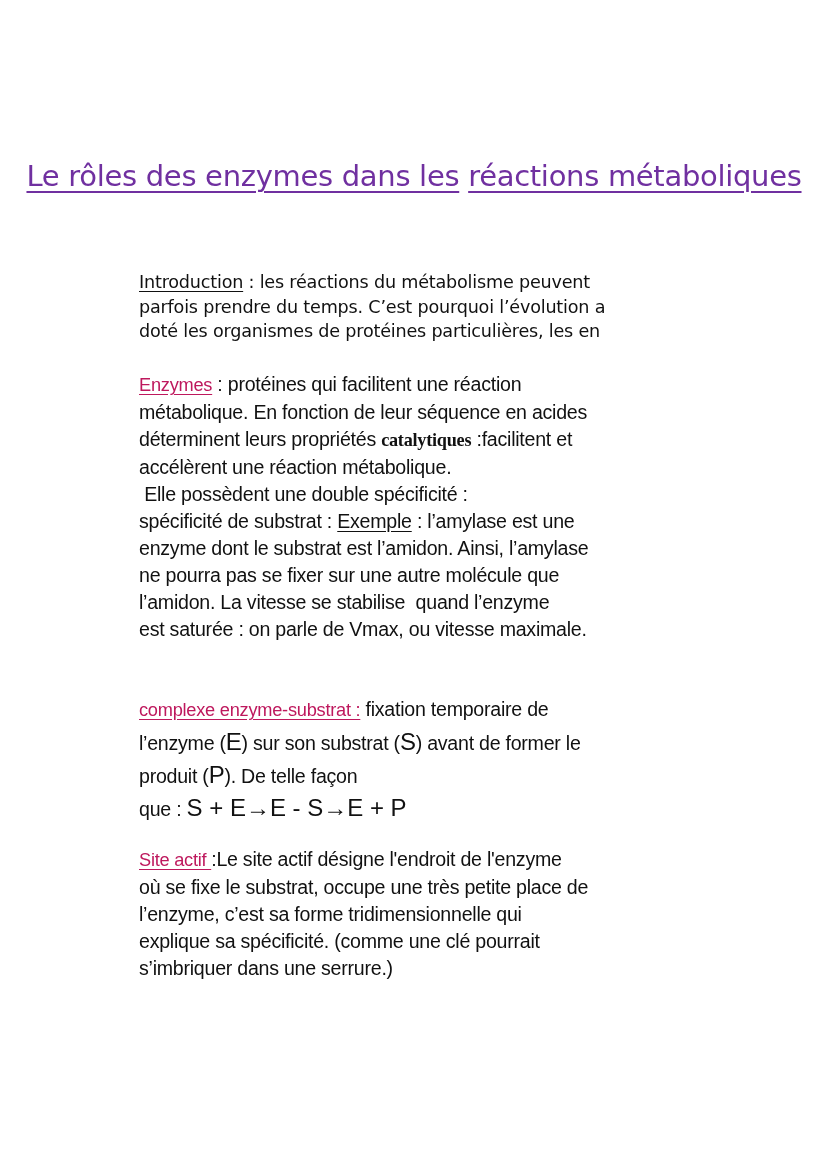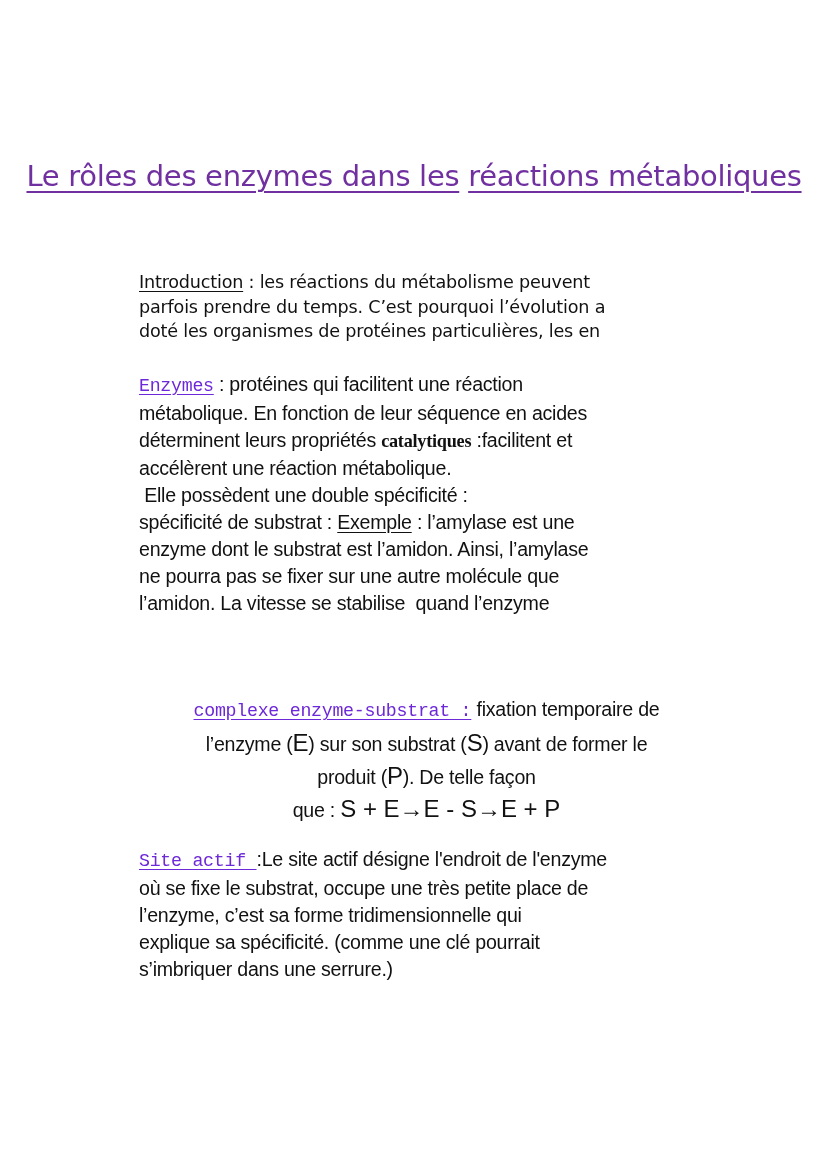--- a/index.html
+++ b/index.html
@@ -56,42 +56,41 @@
     text-underline-offset: 3px;
   }
   .enzymes {
     top: 371px;
     font-size: 19.6px;
     line-height: 27px;
     letter-spacing: -0.25px;
     font-family: "Liberation Sans", sans-serif;
   }
   .kw {
-    color: #6d28d9;
+    color: #be185d;
     text-decoration: underline;
     text-underline-offset: 3px;
-    font-family: Liberation Mono, monospace;
+    font-family: Liberation Sans, sans-serif;
     font-size: 0.93em;
   }
   .bold {
     font-weight: bold;
     font-family: Liberation Serif, serif;
     font-size: 0.93em;
   }
   .ul {
     text-decoration: underline;
     text-underline-offset: 3px;
   }
   .complexe {
     top: 693px;
     font-size: 19.6px;
     line-height: 32px;
     letter-spacing: -0.25px;
     font-family: "Liberation Sans", sans-serif;
-    text-align: center;
   }
   .big-letter {
     font-size: 24px;
   }
   .eq {
     font-size: 24px;
     letter-spacing: 0px;
   }
   .site {
     top: 846px;
@@ -121,20 +120,21 @@
   <div class="block enzymes">
     <span class="line"><span class="kw">Enzymes</span><span> : protéines qui facilitent une réaction</span></span>
     <span class="line">métabolique. En fonction de leur séquence en acides</span>
     <span class="line"><span>déterminent leurs propriétés </span><span class="bold">catalytiques</span><span> :facilitent et</span></span>
     <span class="line">accélèrent une réaction métabolique.</span>
     <span class="line" style="white-space:pre;"> Elle possèdent une double spécificité :</span>
     <span class="line"><span>spécificité de substrat : </span><span class="ul">Exemple</span><span> : l’amylase est une</span></span>
     <span class="line">enzyme dont le substrat est l’amidon. Ainsi, l’amylase</span>
     <span class="line">ne pourra pas se fixer sur une autre molécule que</span>
     <span class="line" style="white-space:pre;">l’amidon. La vitesse se stabilise  quand l’enzyme</span>
+    <span class="line">est saturée : on parle de Vmax, ou vitesse maximale.</span>
   </div>
 
   <div class="block complexe">
     <span class="line"><span class="kw">complexe enzyme-substrat :</span><span> fixation temporaire de</span></span>
     <span class="line"><span>l’enzyme (</span><span class="big-letter">E</span><span>) sur son substrat (</span><span class="big-letter">S</span><span>) avant de former le</span></span>
     <span class="line"><span>produit (</span><span class="big-letter">P</span><span>). De telle façon</span></span>
     <span class="line"><span>que : </span><span class="eq">S + E→E - S→E + P</span></span>
   </div>
 
   <div class="block site">

